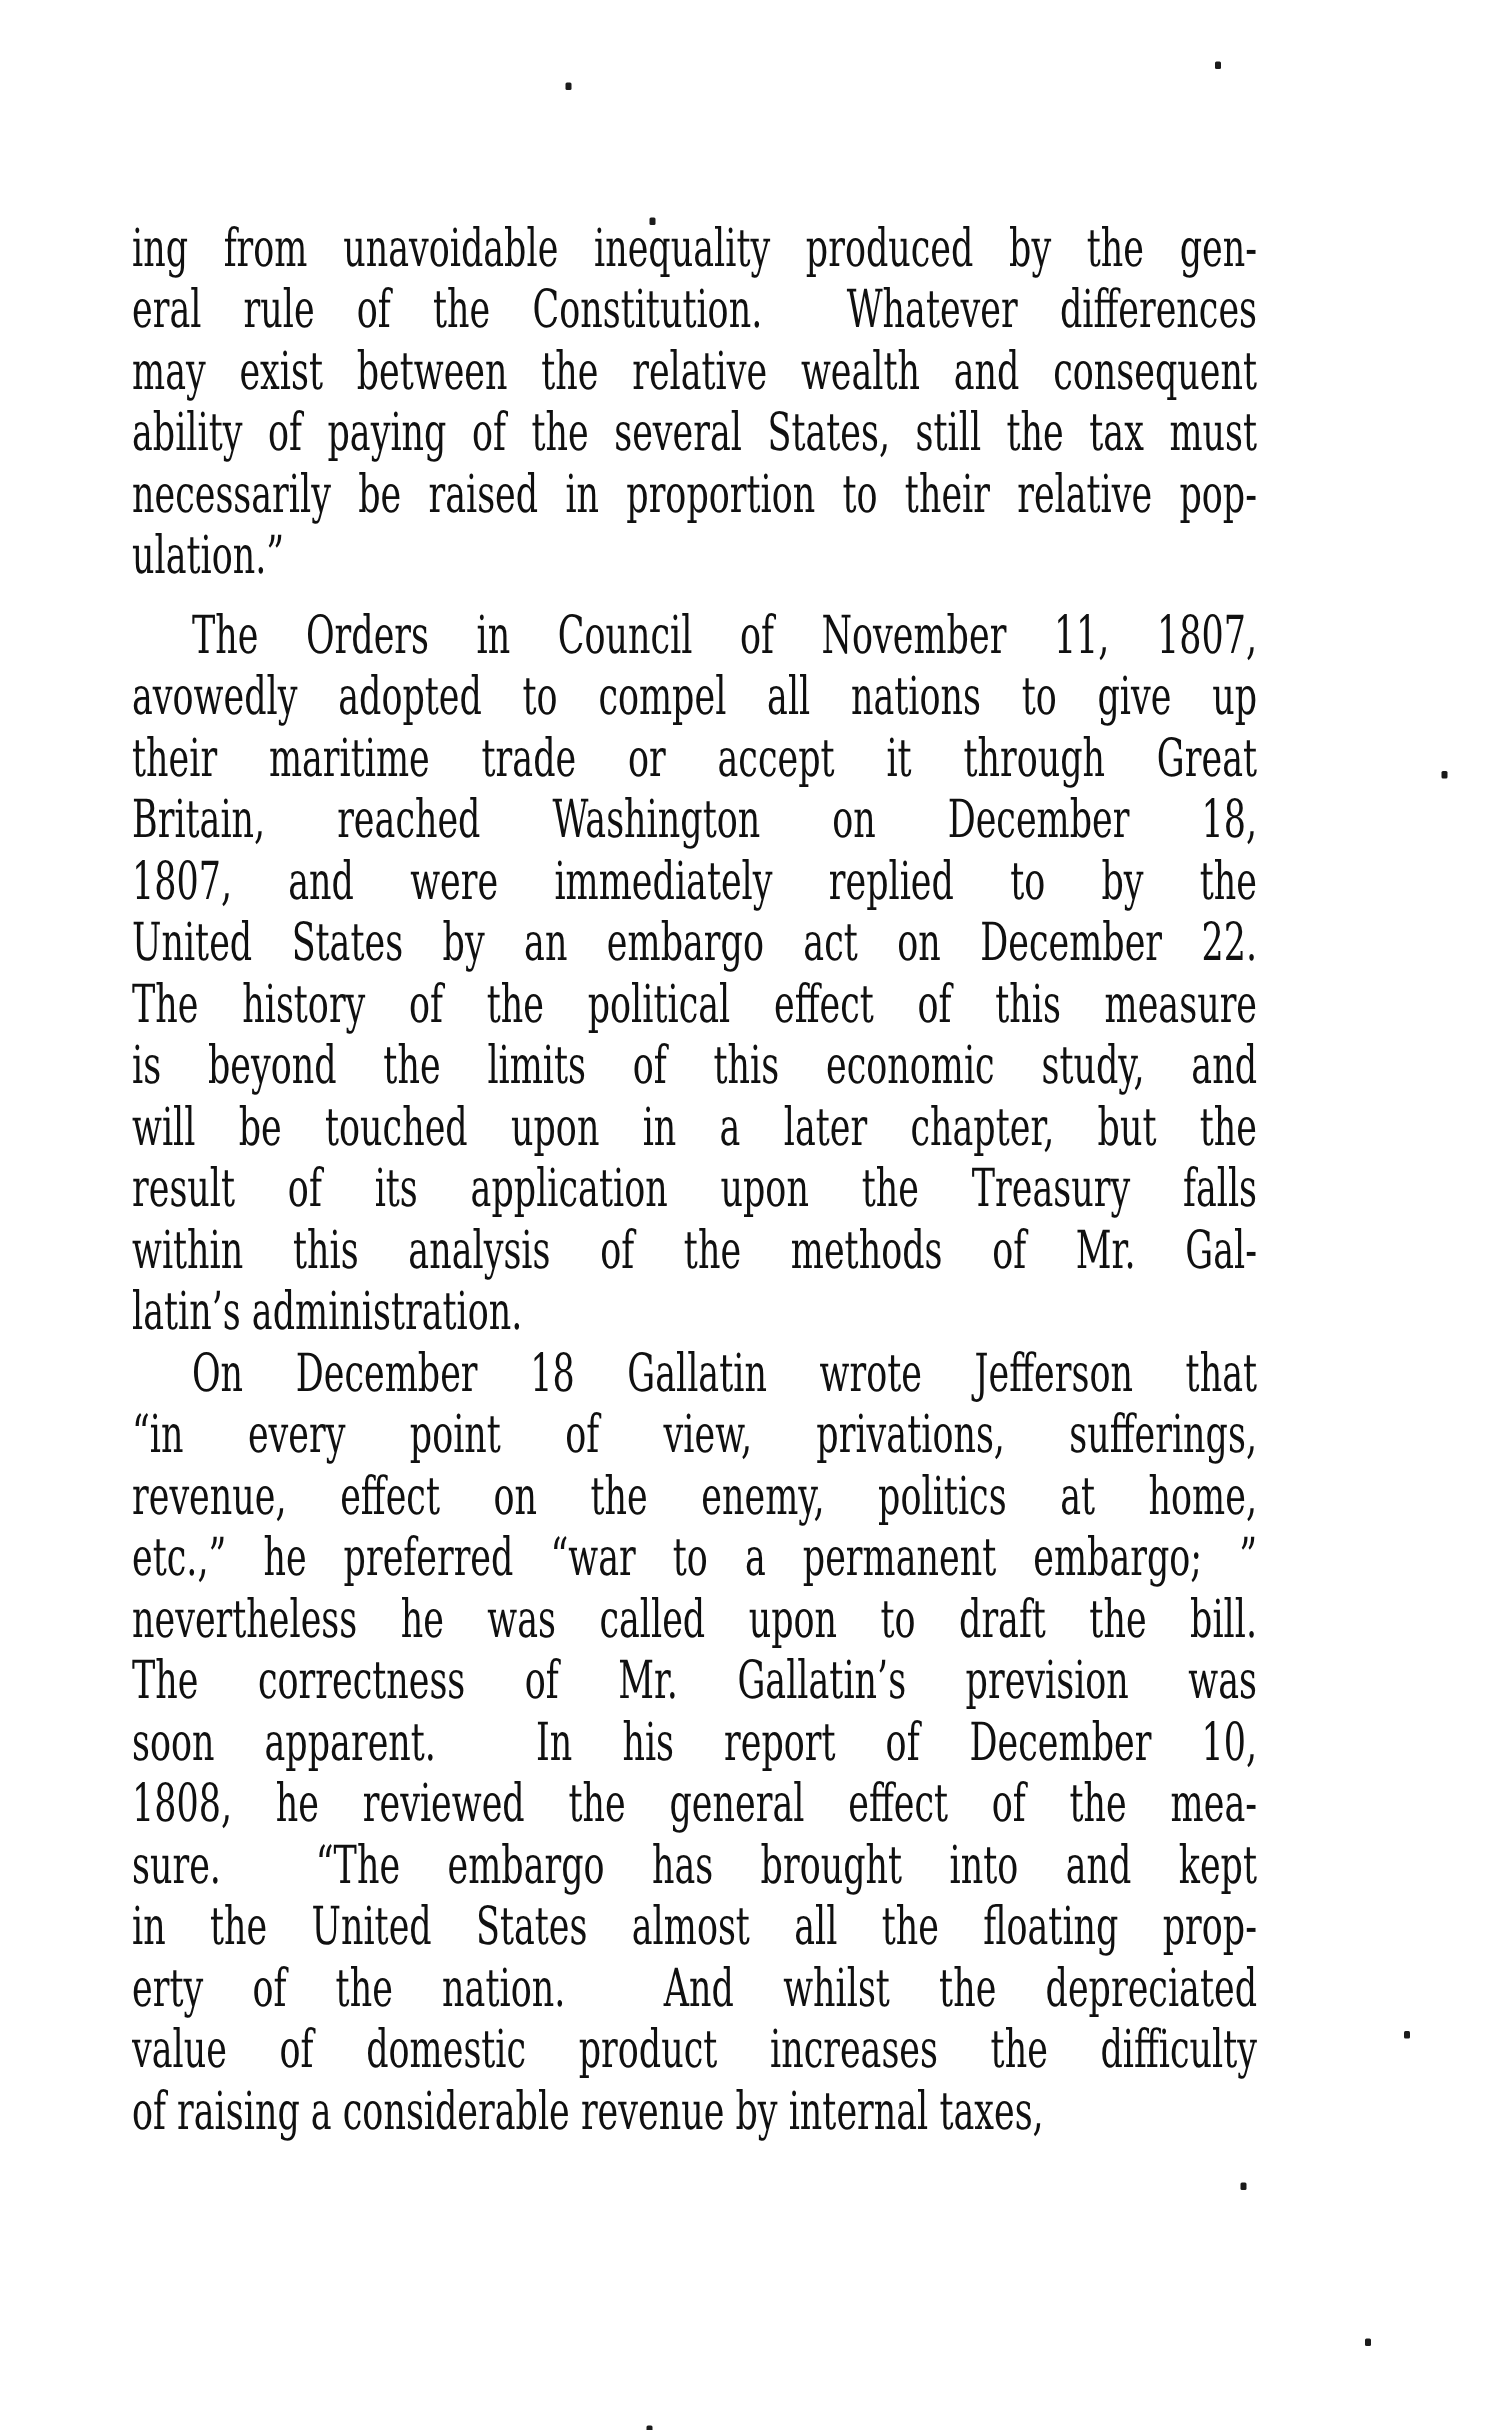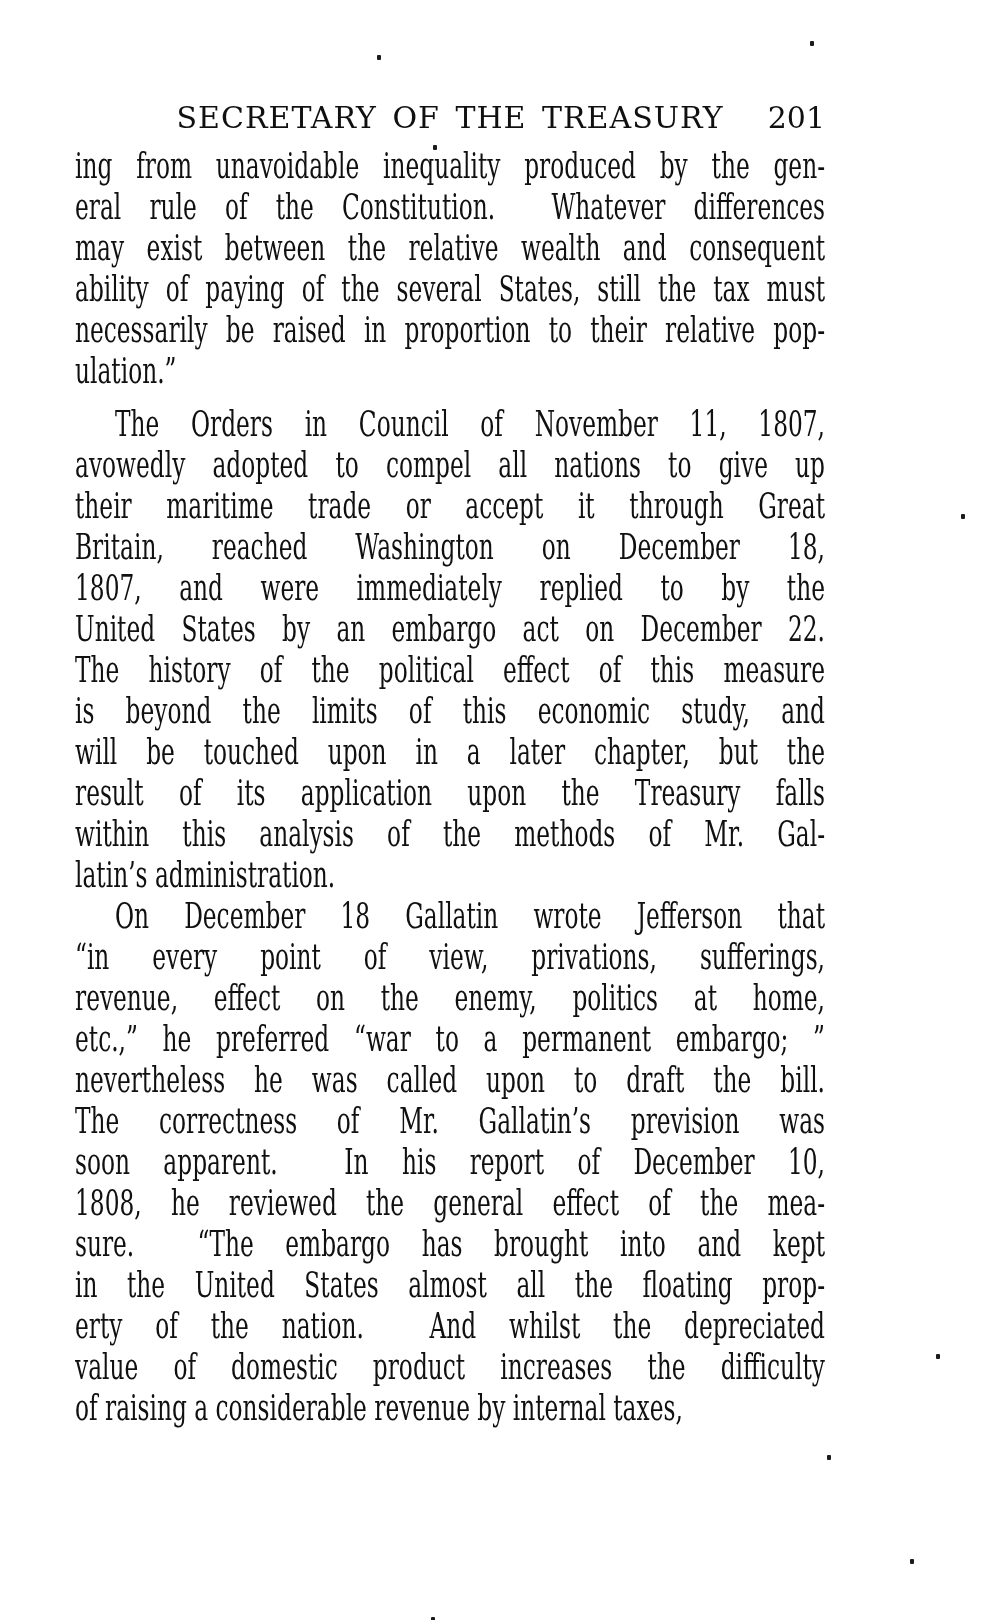--- a/index.html
+++ b/index.html
@@ -41,21 +41,21 @@
   .page-number {
     position: absolute;
     right: 0;
     top: 0;
     font-size: 30px;
     line-height: 36px;
   }
   
   .text-block {
     position: absolute;
-    left: 75px;
+    left: 88px;
     top: 146px;
     width: 750px;
   }
   .paragraph { margin: 0; }
   .para-space { margin-top: 12px; }
   
   .line {
     width: 1127px;              
     transform: scaleX(0.6655);  
     transform-origin: 0 0;
@@ -82,24 +82,20 @@
     width: 4px;
     height: 5px;
     background: #1b1b1b;
     border-radius: 1px;
   }
 </style>
 </head>
 <body>
 
 <div class="page" id="page">
-  <div class="header">
-    <span class="header-title">SECRETARY OF THE TREASURY</span>
-    <span class="page-number">201</span>
-  </div>
   <div class="text-block" id="text-block">
       <div class="paragraph">
         <div class="line justify">ing from unavoidable inequality produced by the gen-</div>
         <div class="line justify">eral rule of the Constitution.&nbsp; Whatever differences</div>
         <div class="line justify">may exist between the relative wealth and consequent</div>
         <div class="line justify">ability of paying of the several States, still the tax must</div>
         <div class="line justify">necessarily be raised in proportion to their relative pop-</div>
         <div class="line">ulation.”</div>
       </div>
       <div class="paragraph para-space">

